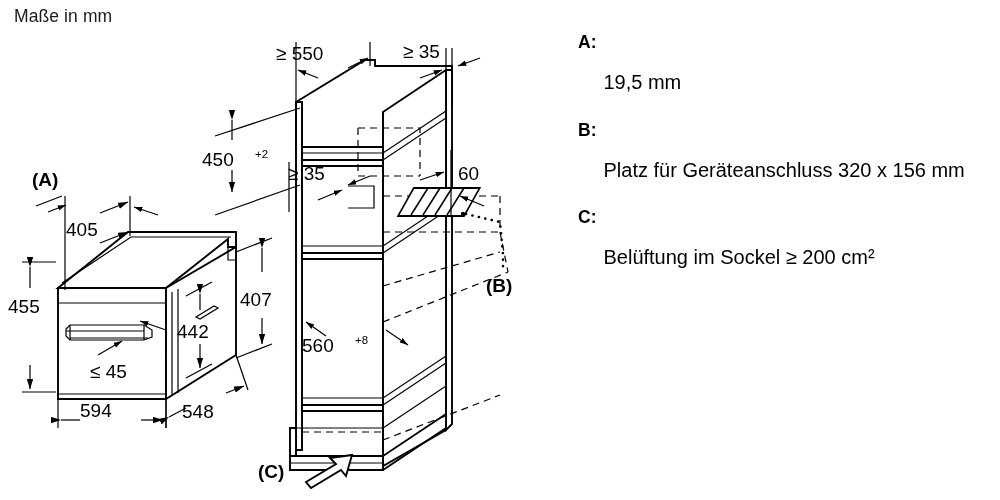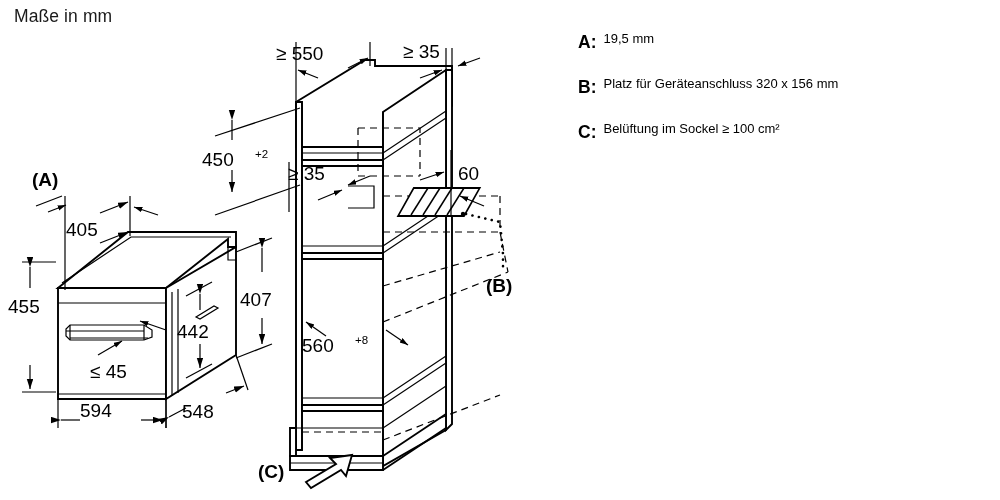--- a/index.html
+++ b/index.html
@@ -49,23 +49,24 @@
   }
   .legend-key {
     font-weight: bold;
     font-size: 17.5px;
     line-height: 1.38;
     flex: 0 0 auto;
     margin-right: 7px;
     white-space: nowrap;
   }
   .legend-text {
-    font-size: 13px;
+    font-size: 20px;
     line-height: 1.38;
     flex: 1 1 auto;
+    margin-top: 39px;
   }
   
   .dim {
     font-family: "Liberation Sans", sans-serif;
     font-size: 19px;
     fill: #000000;
   }
   .dim-sup {
     font-family: "Liberation Sans", sans-serif;
     font-size: 11.5px;
@@ -329,17 +330,17 @@
     <div class="legend-row">
       <span class="legend-key">A:</span>
       <span class="legend-text">19,5 mm</span>
     </div>
     <div class="legend-row">
       <span class="legend-key">B:</span>
       <span class="legend-text">Platz für Geräteanschluss 320 x 156 mm</span>
     </div>
     <div class="legend-row">
       <span class="legend-key">C:</span>
-      <span class="legend-text">Belüftung im Sockel ≥ 100 cm²</span>
+      <span class="legend-text">Belüftung im Sockel ≥ 200 cm²</span>
     </div>
   </div>
 
 </div>
 
 </body></html>

